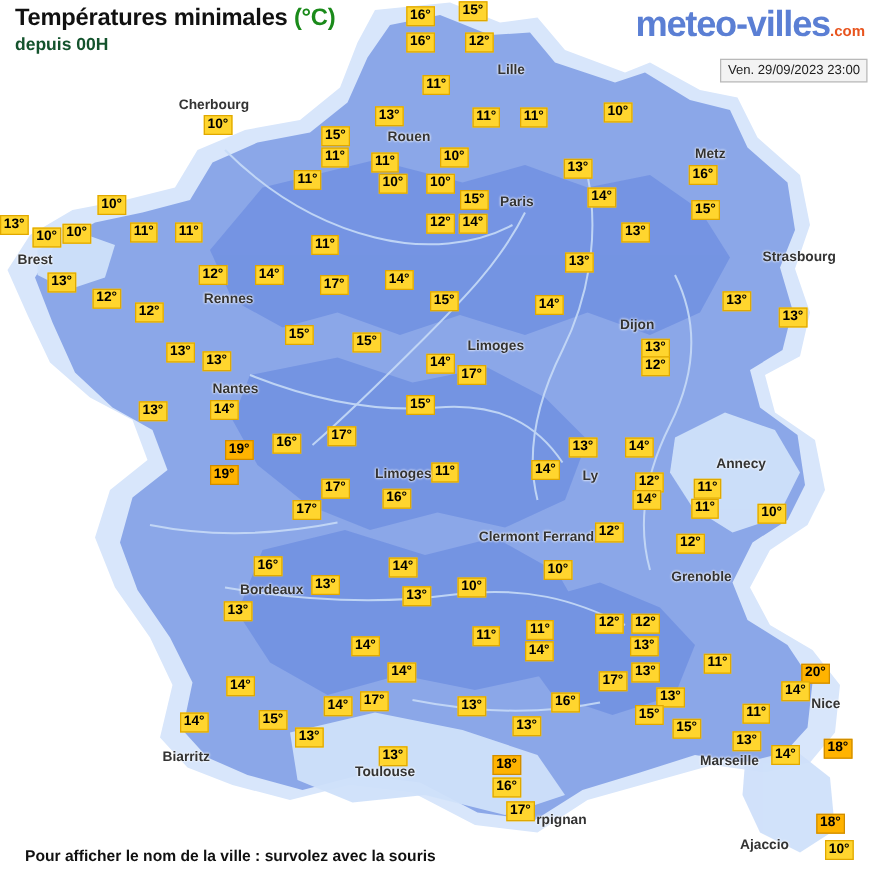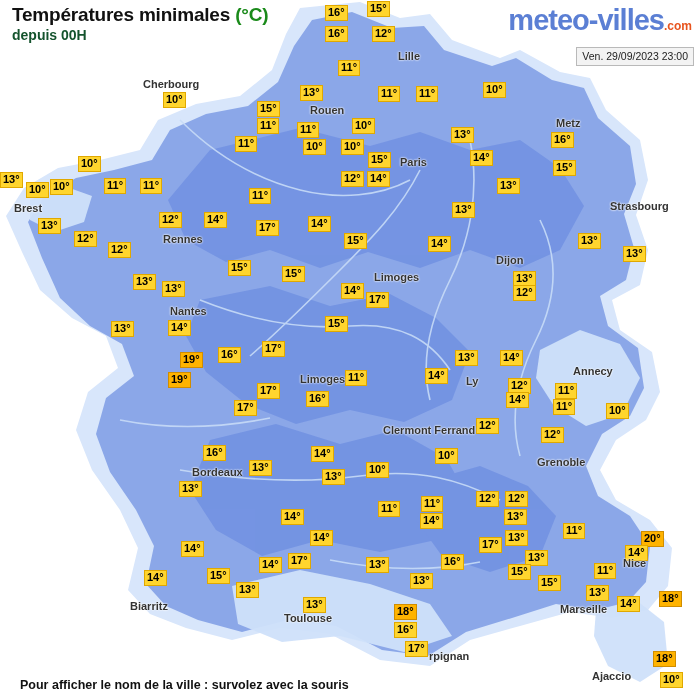--- a/index.html
+++ b/index.html
@@ -162,21 +162,21 @@
       <div class="city" style="left: 610px; top: 200px;">Strasbourg</div>
       <div class="city" style="left: 374px; top: 271px;">Limoges</div>
       <div class="city" style="left: 496px; top: 254px;">Dijon</div>
       <div class="city" style="left: 170px; top: 305px;">Nantes</div>
       <div class="city" style="left: 300px; top: 373px;">Limoges</div>
       <div class="city" style="left: 573px; top: 365px;">Annecy</div>
       <div class="city" style="left: 466px; top: 375px;">Ly</div>
       <div class="city" style="left: 383px; top: 424px;">Clermont Ferrand</div>
       <div class="city" style="left: 537px; top: 456px;">Grenoble</div>
       <div class="city" style="left: 192px; top: 466px;">Bordeaux</div>
-      <div class="city" style="left: 623px; top: 557px;">Nice</div>
+      <div class="city" style="left: 649px; top: 557px;">Nice</div>
       <div class="city" style="left: 284px; top: 580px; margin-top: 32px;">Toulouse</div>
       <div class="city" style="left: 524px; top: 603px; margin-left: 36px;">Marseille</div>
       <div class="city" style="left: 130px; top: 600px;">Biarritz</div>
       <div class="city" style="left: 429px; top: 650px;">rpignan</div>
       <div class="city" style="left: 592px; top: 670px;">Ajaccio</div>
     </div>
   <div id="temps-layer">
       <div class="temp" style="left: 325px; top: 5px;">16°</div>
       <div class="temp" style="left: 367px; top: 1px;">15°</div>
       <div class="temp" style="left: 325px; top: 26px;">16°</div>

